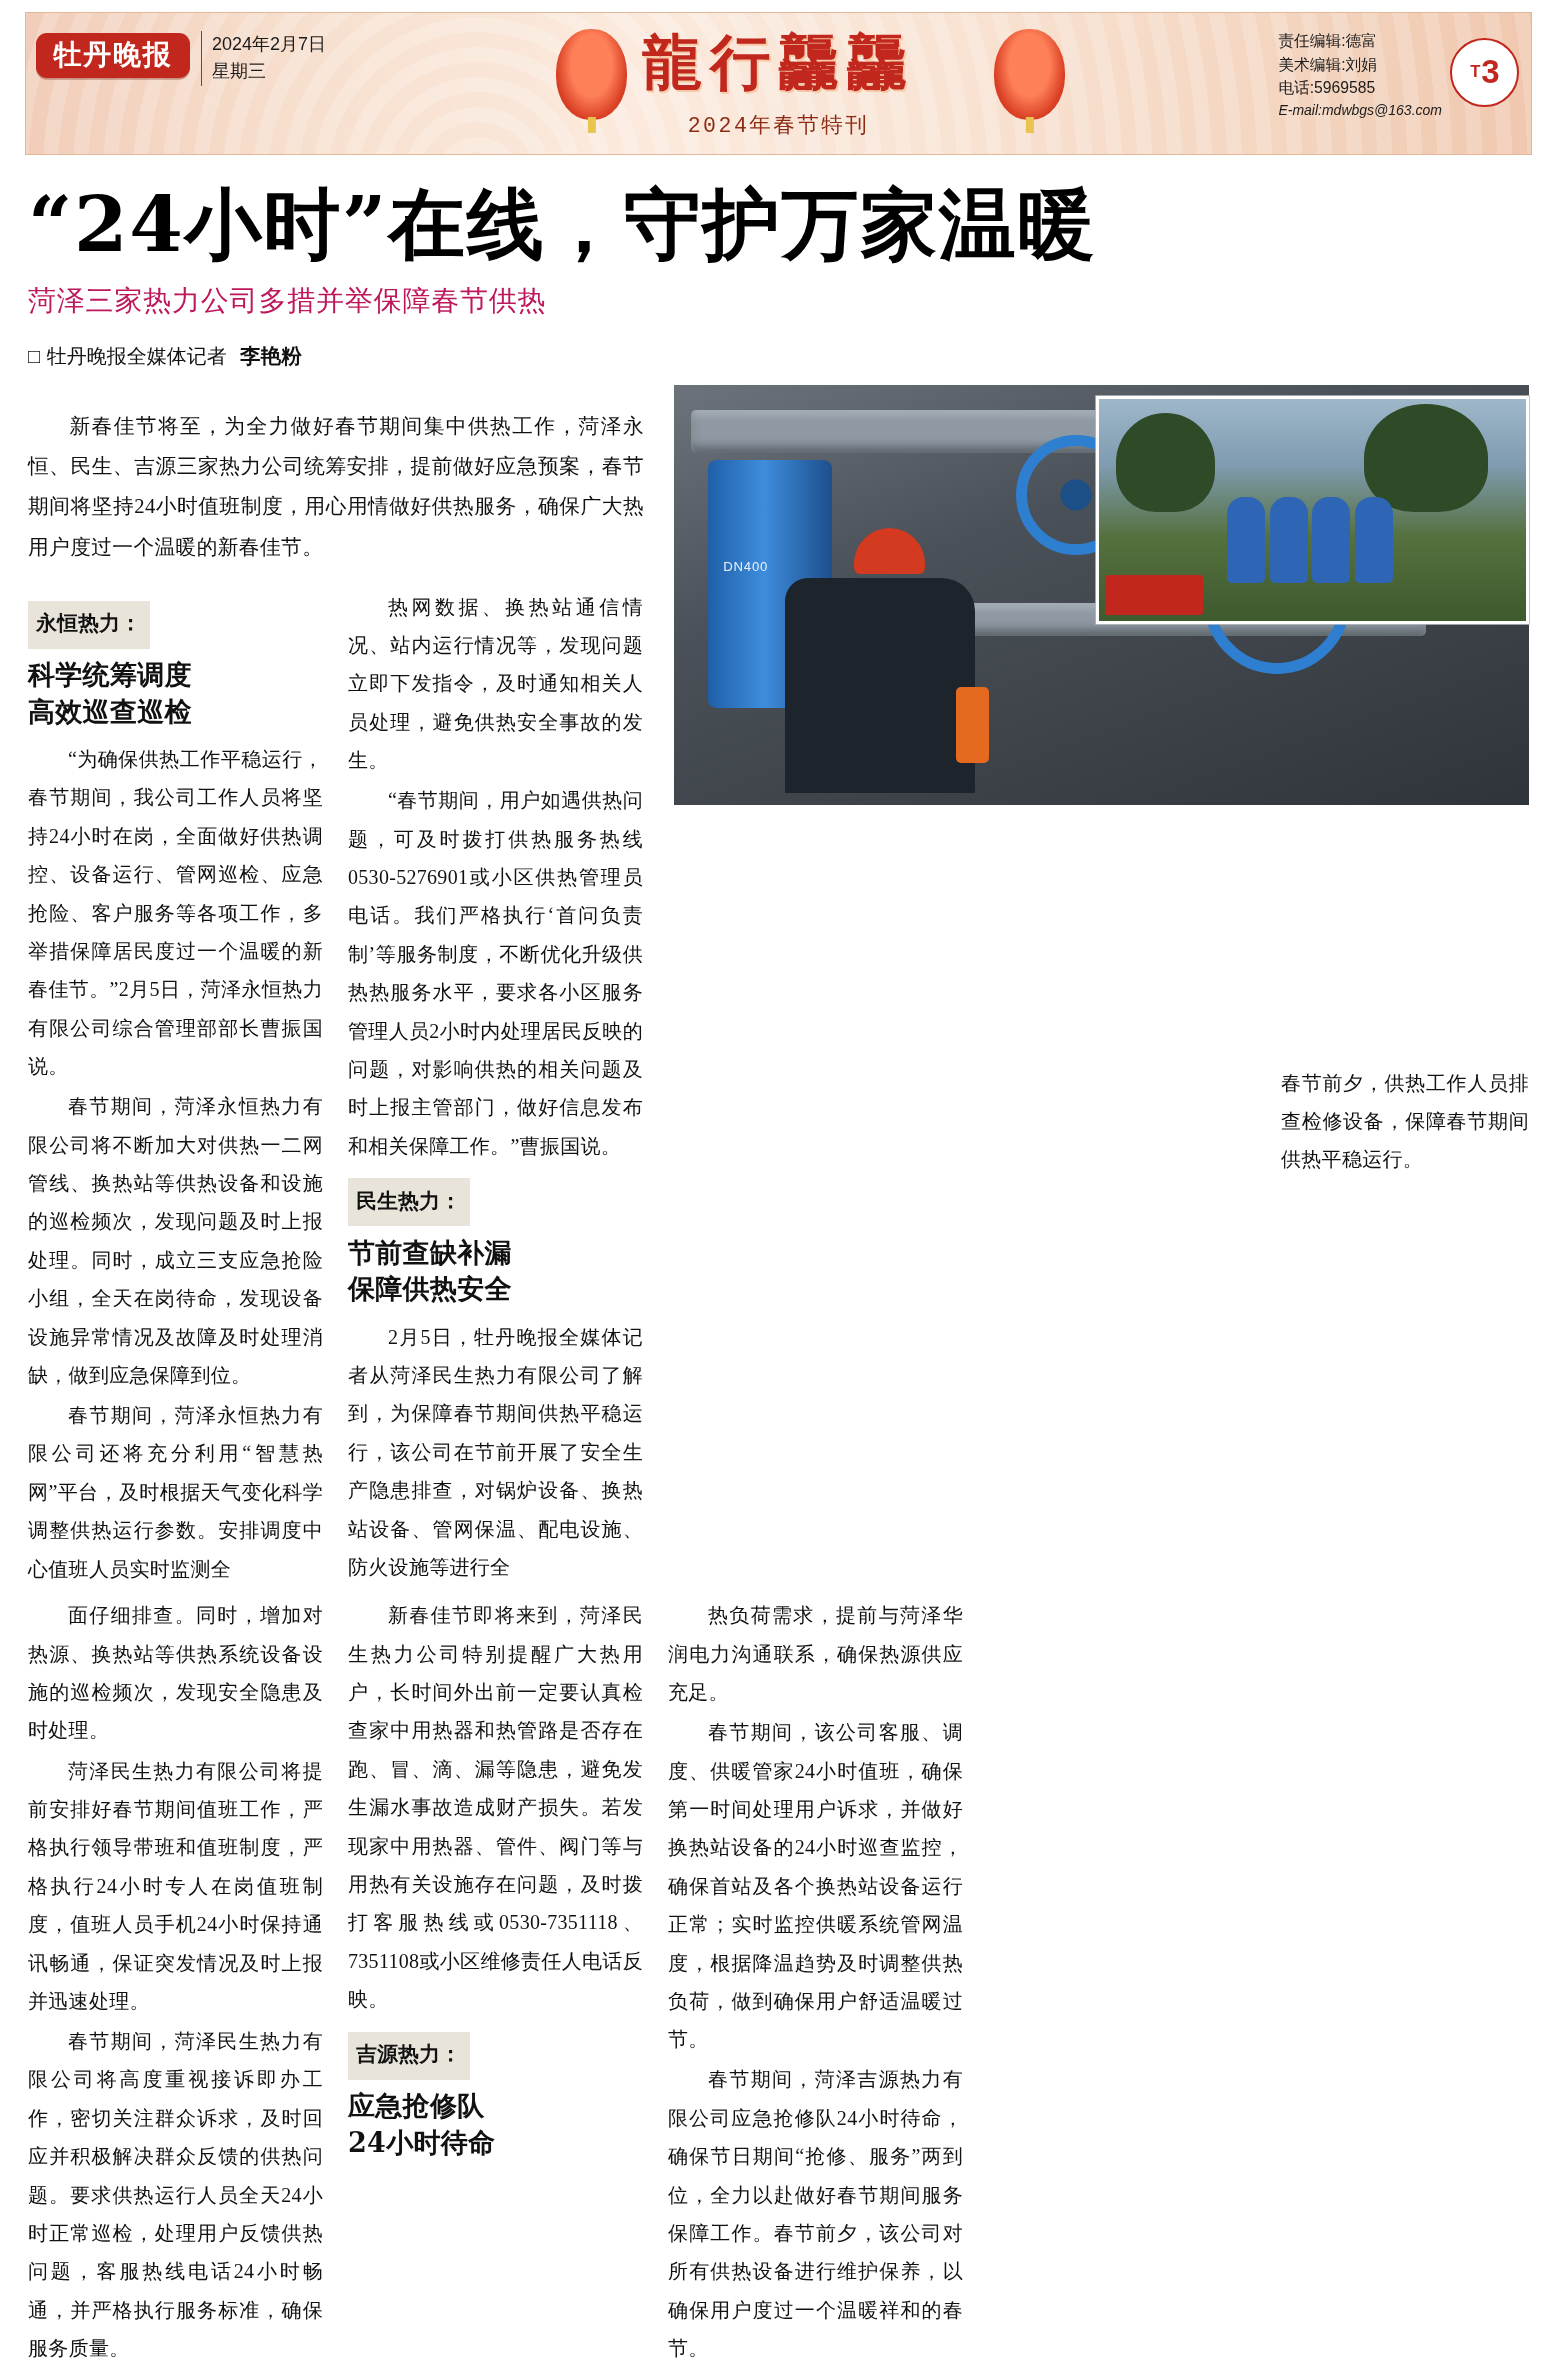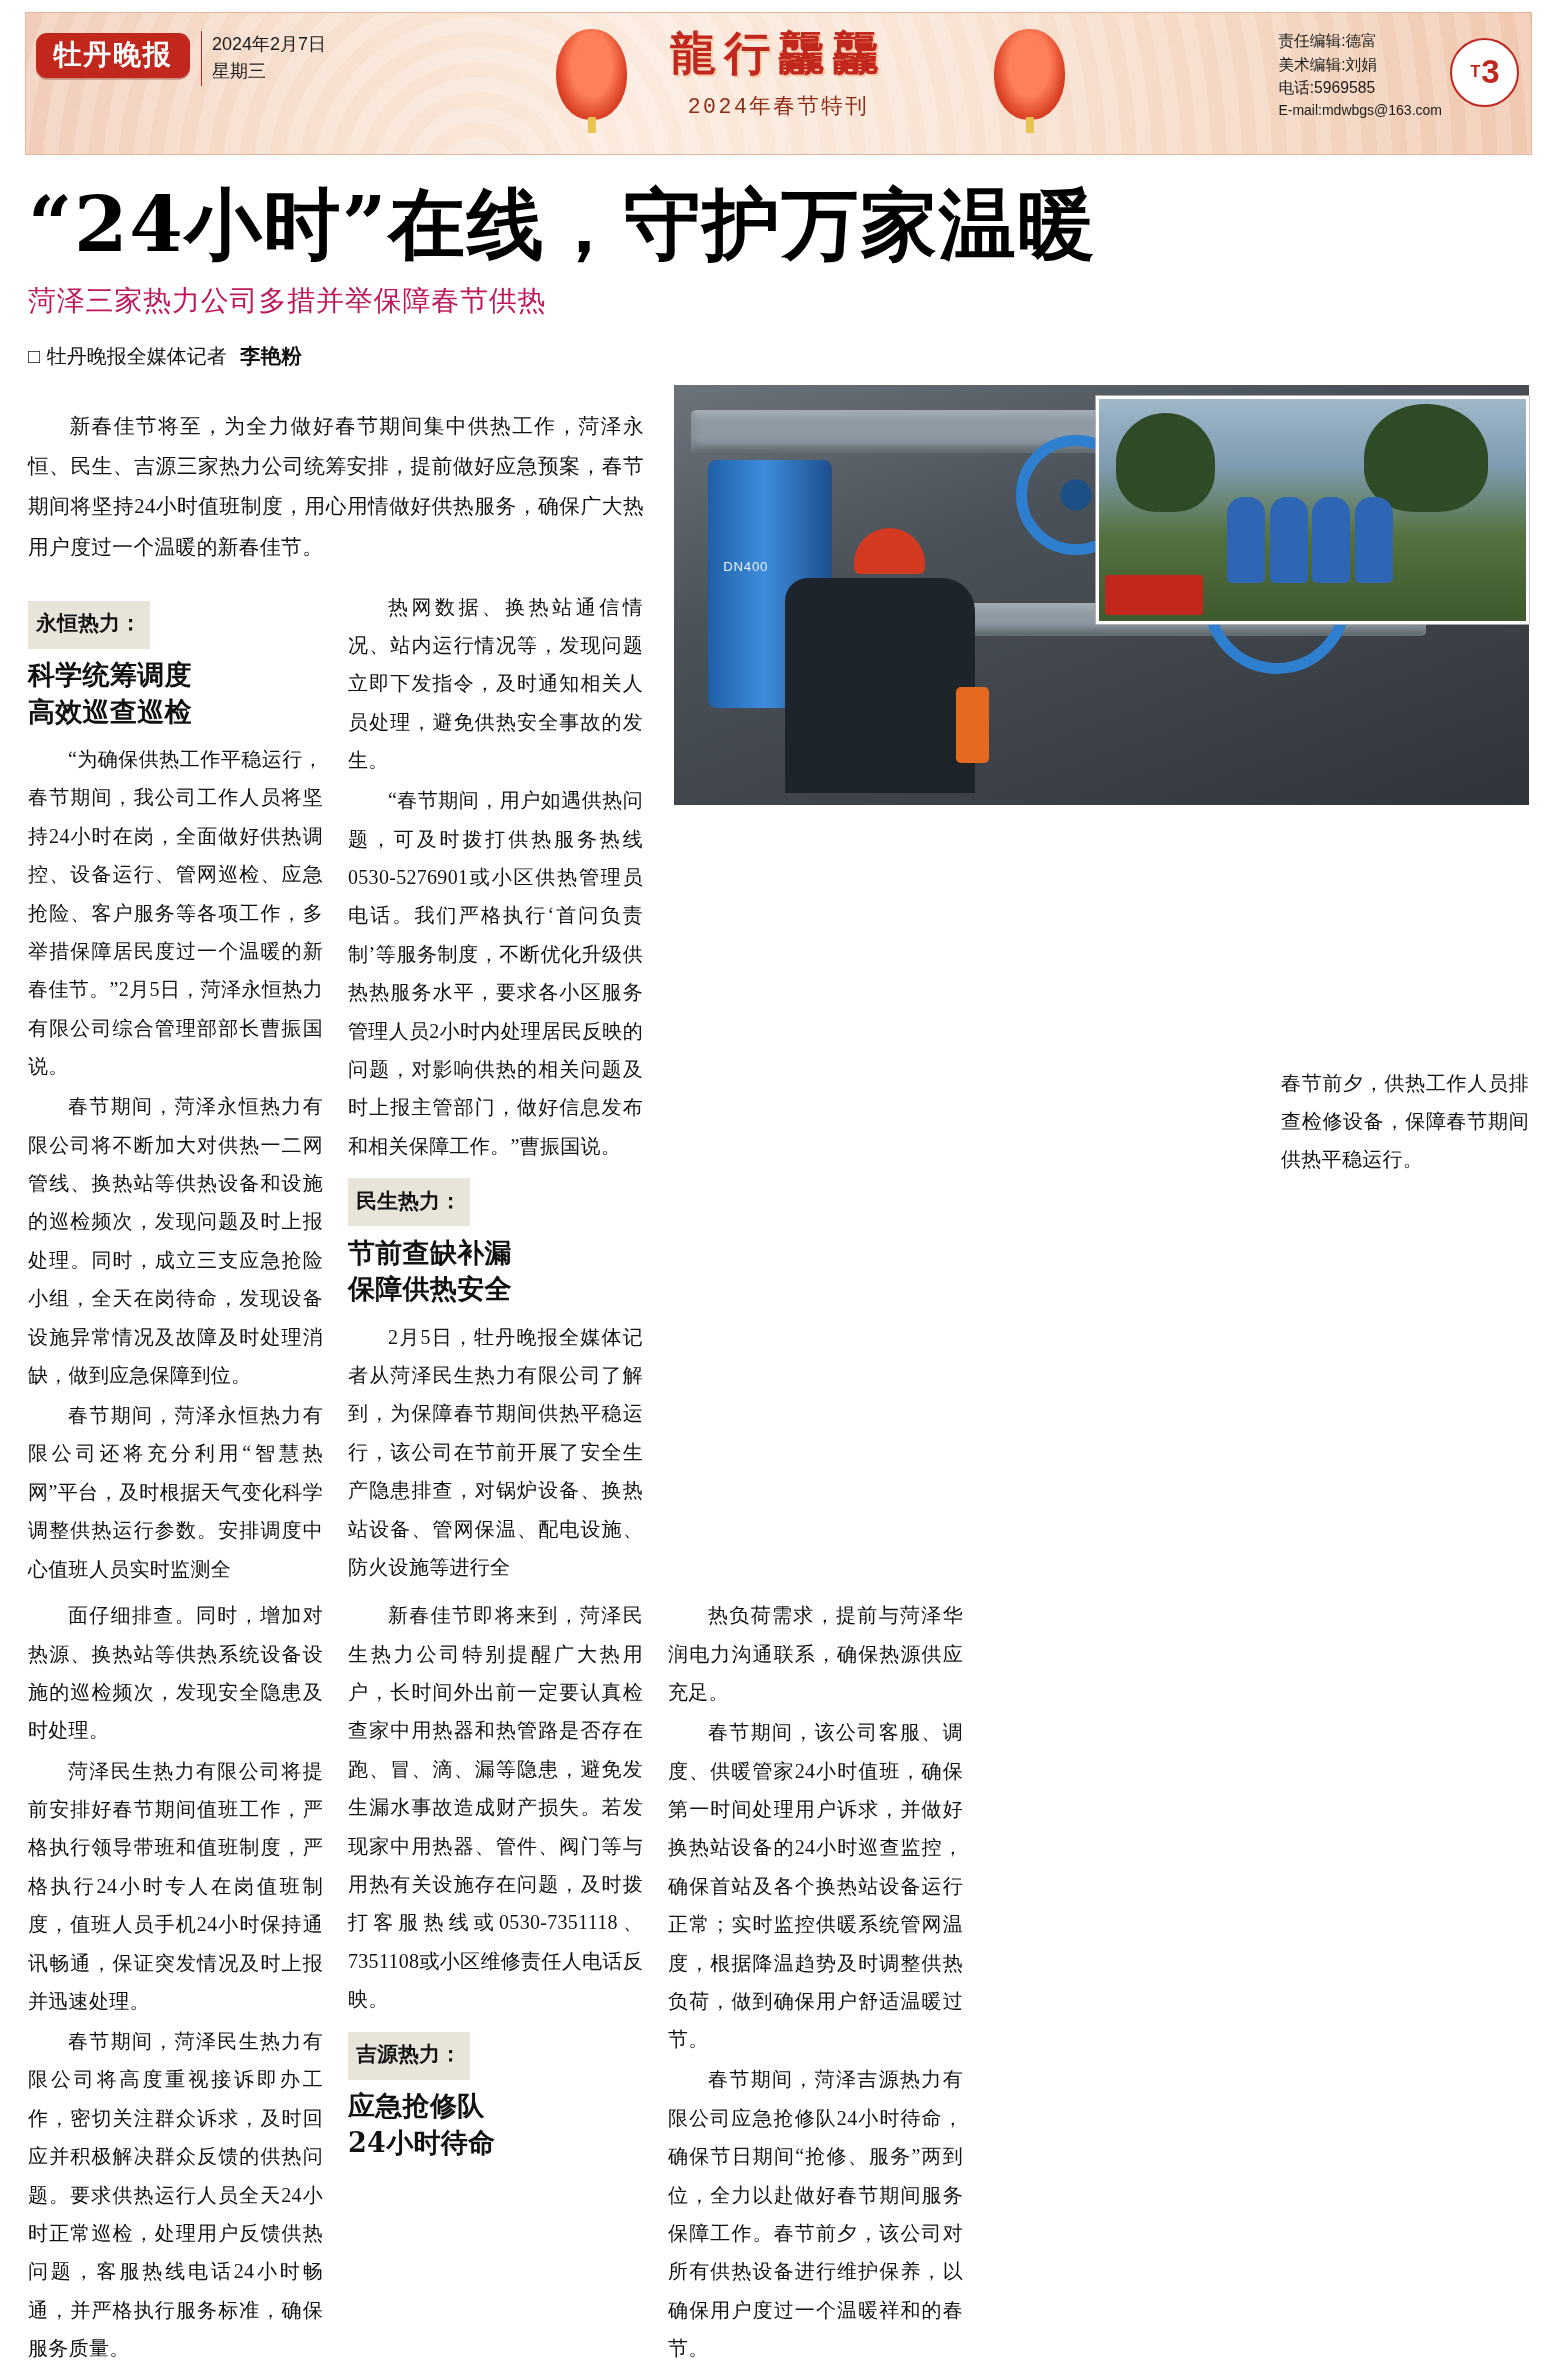--- a/index.html
+++ b/index.html
@@ -58,41 +58,41 @@
     font-family:"Liberation Sans", sans-serif;
   }
   .mh-center{
     position:absolute;left:0;right:0;top:10px;
     text-align:center;
   }
   .mh-title{
     display:inline-block;
     font-family:Liberation Sans, sans-serif;
     font-weight:bold;
-    font-size:46px;
+    font-size:60px;
     color:#c1271d;
     letter-spacing:8.3px;
     text-shadow:1.7px 1.7px 0 #f6c9a7;
   }
   .mh-sub{
     margin-top:6.6px;
     font-size:21.5px;
     color:#8d2c14;
     letter-spacing:2.5px;
     font-family:Liberation Mono, monospace;
   }
   .mh-credits{
     position:absolute;right:89px;top:16.6px;
     text-align:left;
     font-size:15.7px;
     line-height:1.5;
     color:#1b1b1b;
     font-family:"Liberation Sans", sans-serif;
   }
-  .mh-credits .mail{font-family:"Liberation Sans", sans-serif;font-size:14px;}
+  .mh-credits .mail{font-family:"Liberation Sans", sans-serif;font-size:14px;font-style:italic;}
   .mh-pageno{
     position:absolute;right:11.6px;top:25px;
     width:65px;height:65px;border-radius:50%;
     background:#fff;border:2.5px solid #c1271d;
     display:flex;align-items:center;justify-content:center;
     color:#c1271d;font-weight:bold;font-size:33px;
     font-family:"Liberation Sans", sans-serif;
   }
   .mh-pageno small{font-size:16.6px;vertical-align:top;margin-right:0.8px;}
   .mh-lantern{

